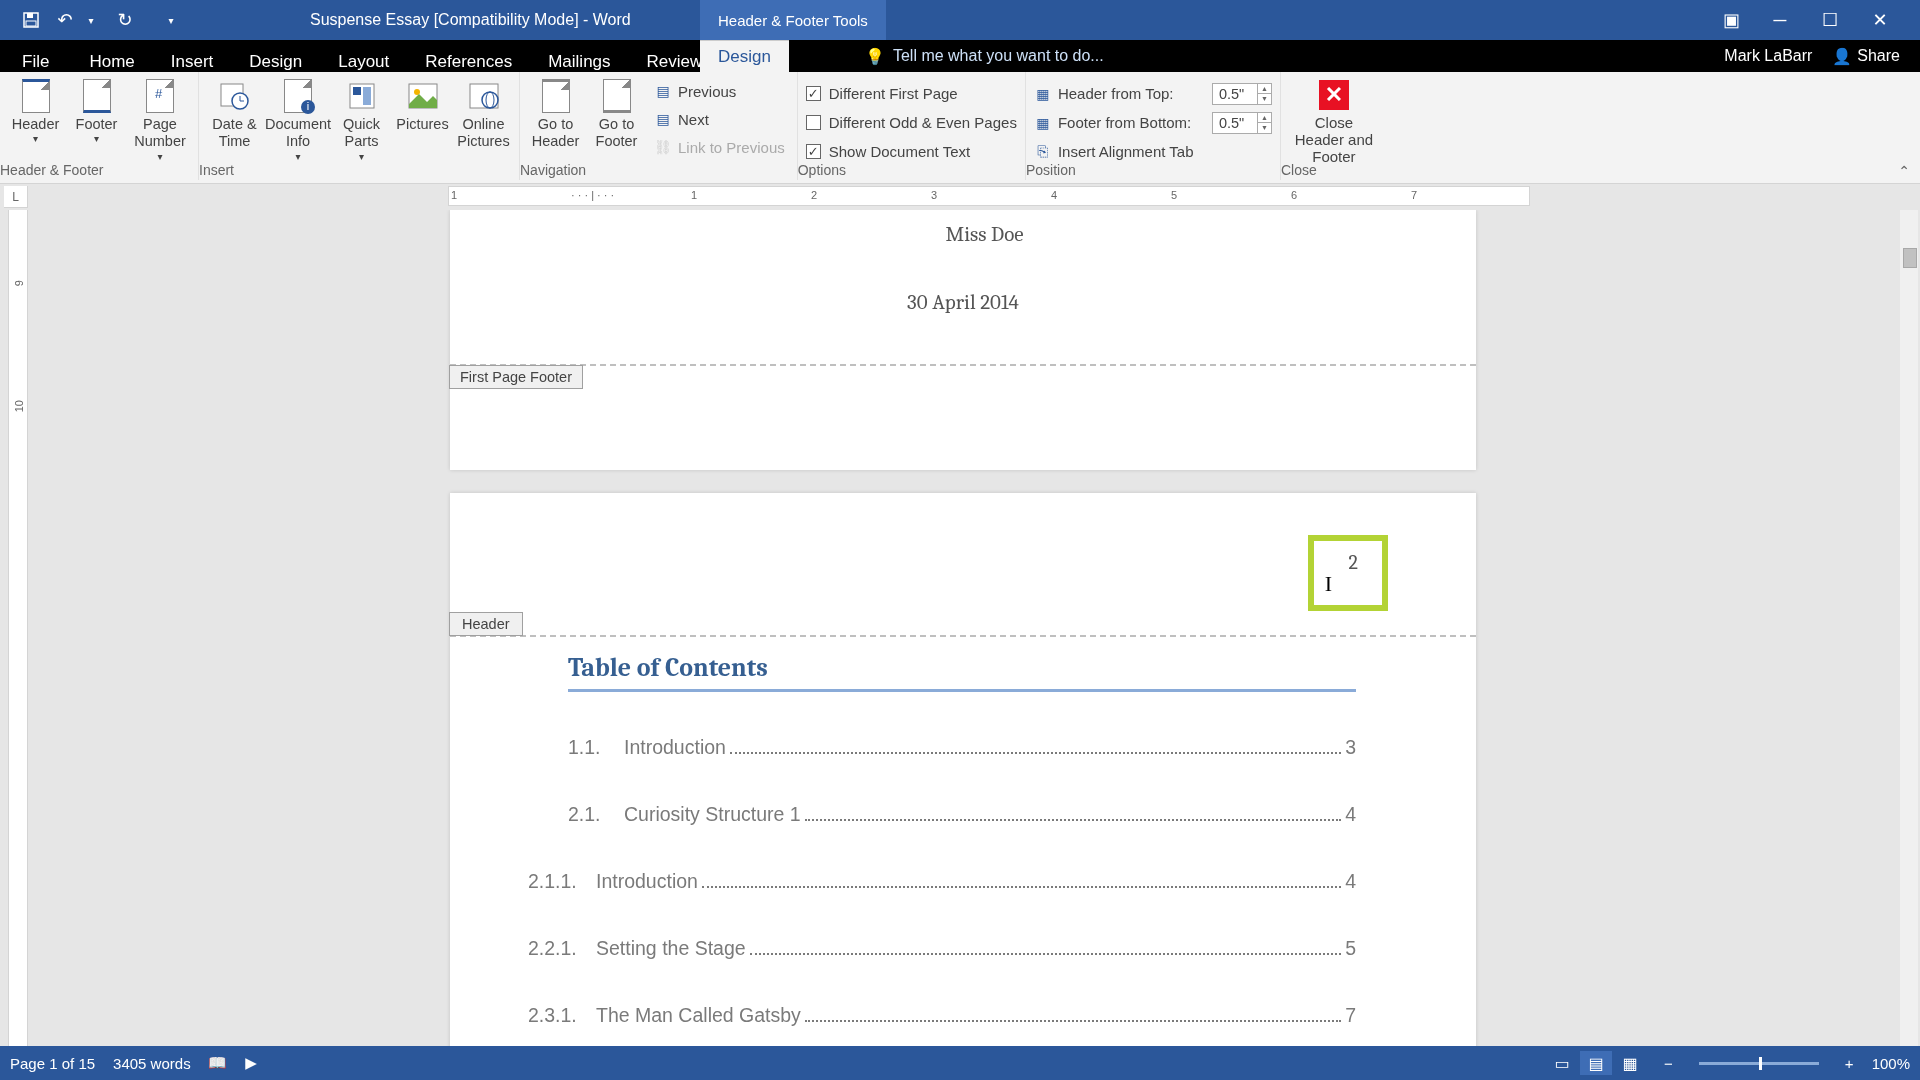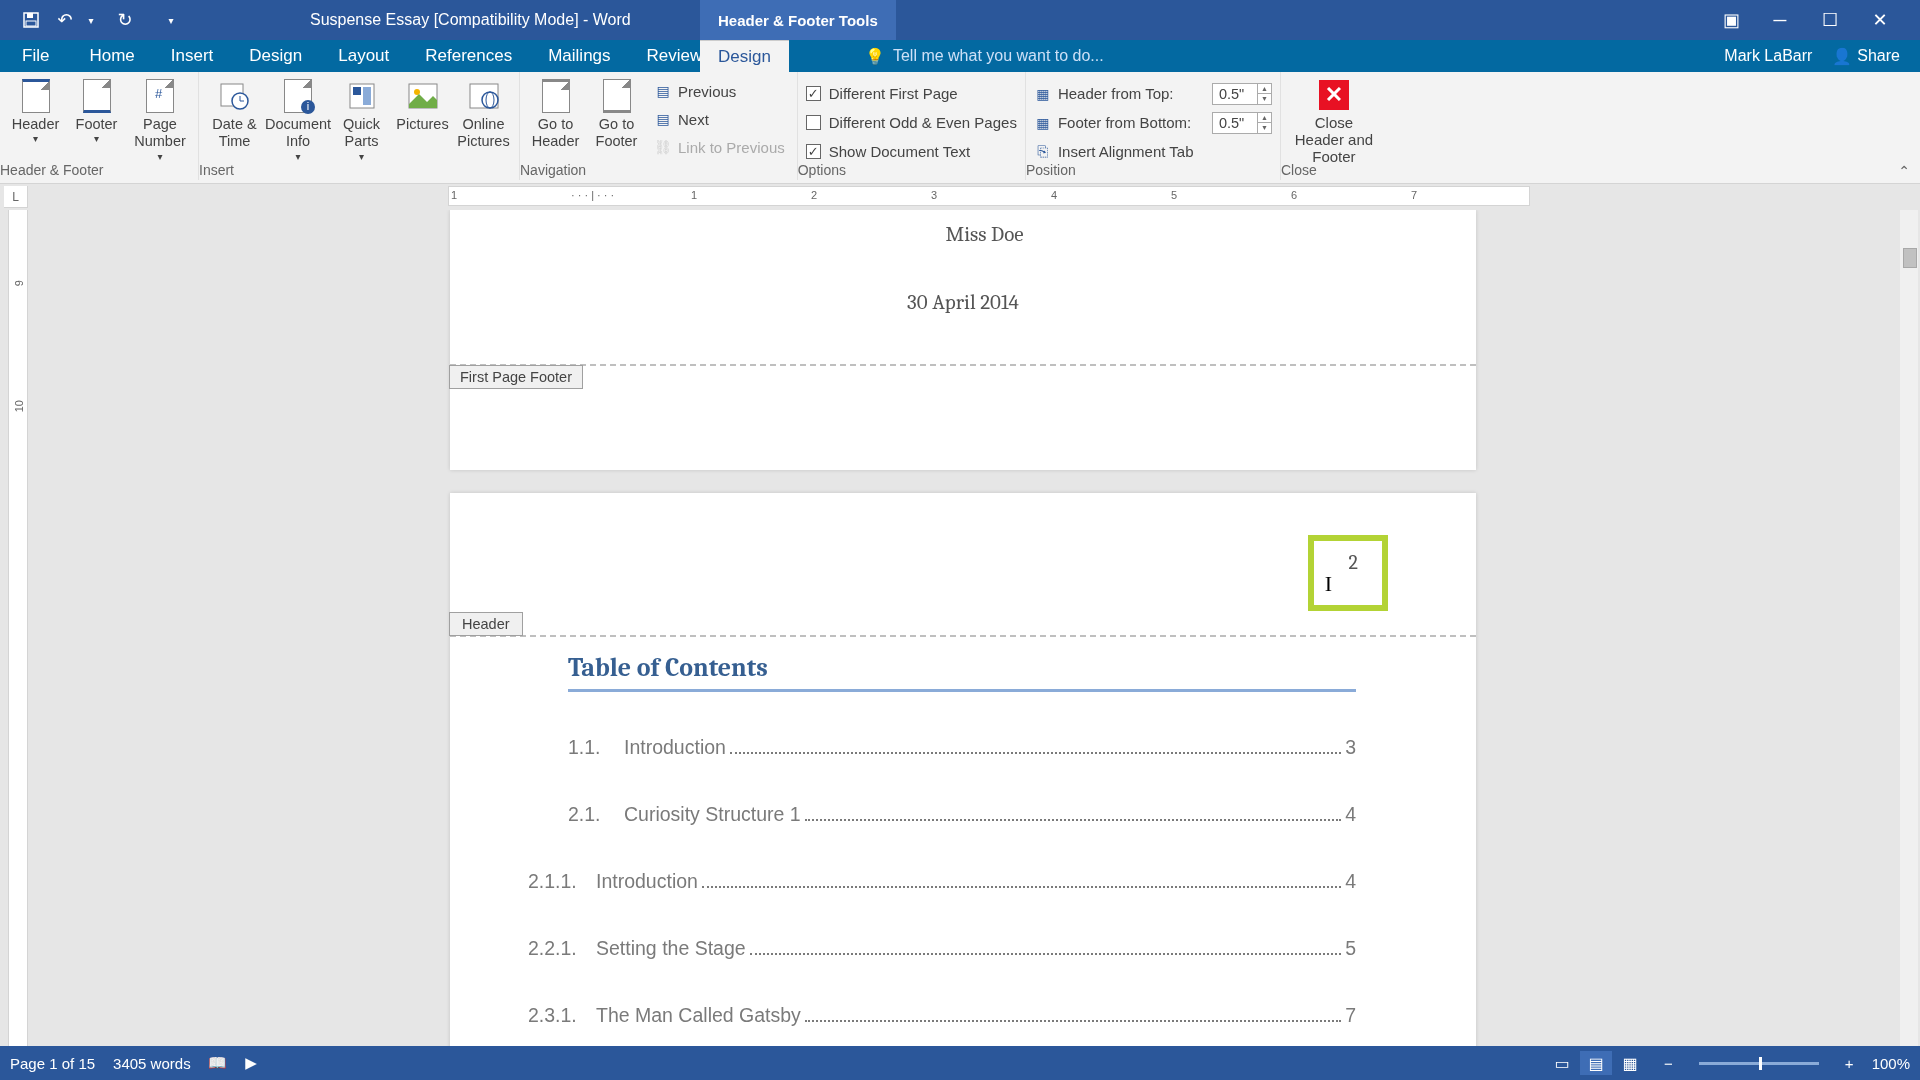--- a/index.html
+++ b/index.html
@@ -3,27 +3,27 @@
 <meta charset="utf-8">
 <style>
 * { margin: 0; padding: 0; box-sizing: border-box; font-family: 'Segoe UI', Tahoma, sans-serif; }
 body { background: #e6e6e6; width: 1920px; height: 1080px; overflow: hidden; position: relative; }
 
 
 .title-bar { background: #2b579a; height: 40px; display: flex; align-items: center; color: white; font-size: 16px; position: relative; }
 .qat { display: flex; align-items: center; gap: 12px; padding-left: 20px; }
 .qat-icon { width: 22px; height: 22px; display: flex; align-items: center; justify-content: center; font-size: 18px; }
 .title-text { position: absolute; left: 310px; font-size: 16px; }
-.hf-tools-tab { position: absolute; left: 700px; top:0; height:40px; display:flex; align-items:center; padding: 16px 18px; background: #3e6db5; font-size: 15px; font-weight: bold;}
+.hf-tools-tab { position: absolute; left: 700px; top:0; height:40px; display:flex; align-items:center; padding: 16px 18px; background: #3e6db5; font-size: 15px;}
 .win-controls { position: absolute; right: 0; display: flex; gap: 30px; padding-right: 30px; font-size: 18px; align-items: center;}
 .win-controls span { width: 20px; text-align:center;}
 .touch-mode { position: absolute; right: 180px; font-size: 18px;}
 
 
-.ribbon-tabs { background: #0369a1; height: 32px; display: flex; align-items: center; color: white; font-size: 17px; position: relative;}
+.ribbon-tabs { background: #000000; height: 32px; display: flex; align-items: flex-end; color: white; font-size: 17px; position: relative;}
 .ribbon-tabs .tab { padding: 0 18px; display: flex; align-items: center; cursor: pointer;}
 .ribbon-tabs .tab.file { padding: 0 22px;}
 .ribbon-tabs .tab.active { background: #f3f3f3; color: #2b579a;}
 .hf-design-wrap { position: absolute; left: 700px; display:flex; height:100%;}
 .hf-design-wrap .tab { background: white; color: #2b579a; border-top: 1px solid #ccc;}
 .tell-me-wrap { position: absolute; left: 845px; display:flex; align-items:center; gap:8px; color: #cde0f7; font-size: 16px; height:100%; padding-left: 20px;}
 .tell-me-wrap .bulb { font-size: 16px;}
 .right-account { position: absolute; right: 20px; display: flex; align-items: center; gap: 20px; height:100%; font-size: 16px;}
 .share-btn { display: flex; align-items:center; gap:5px;}
 

